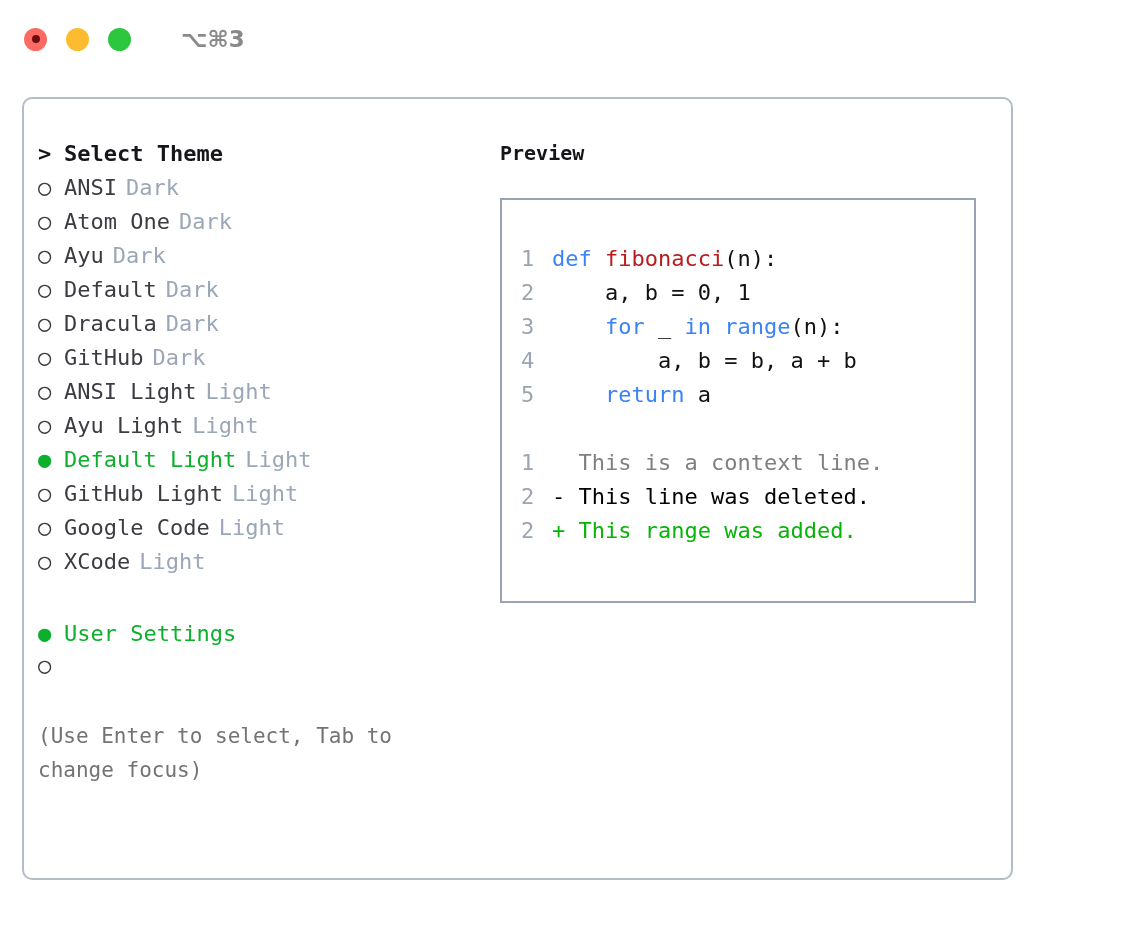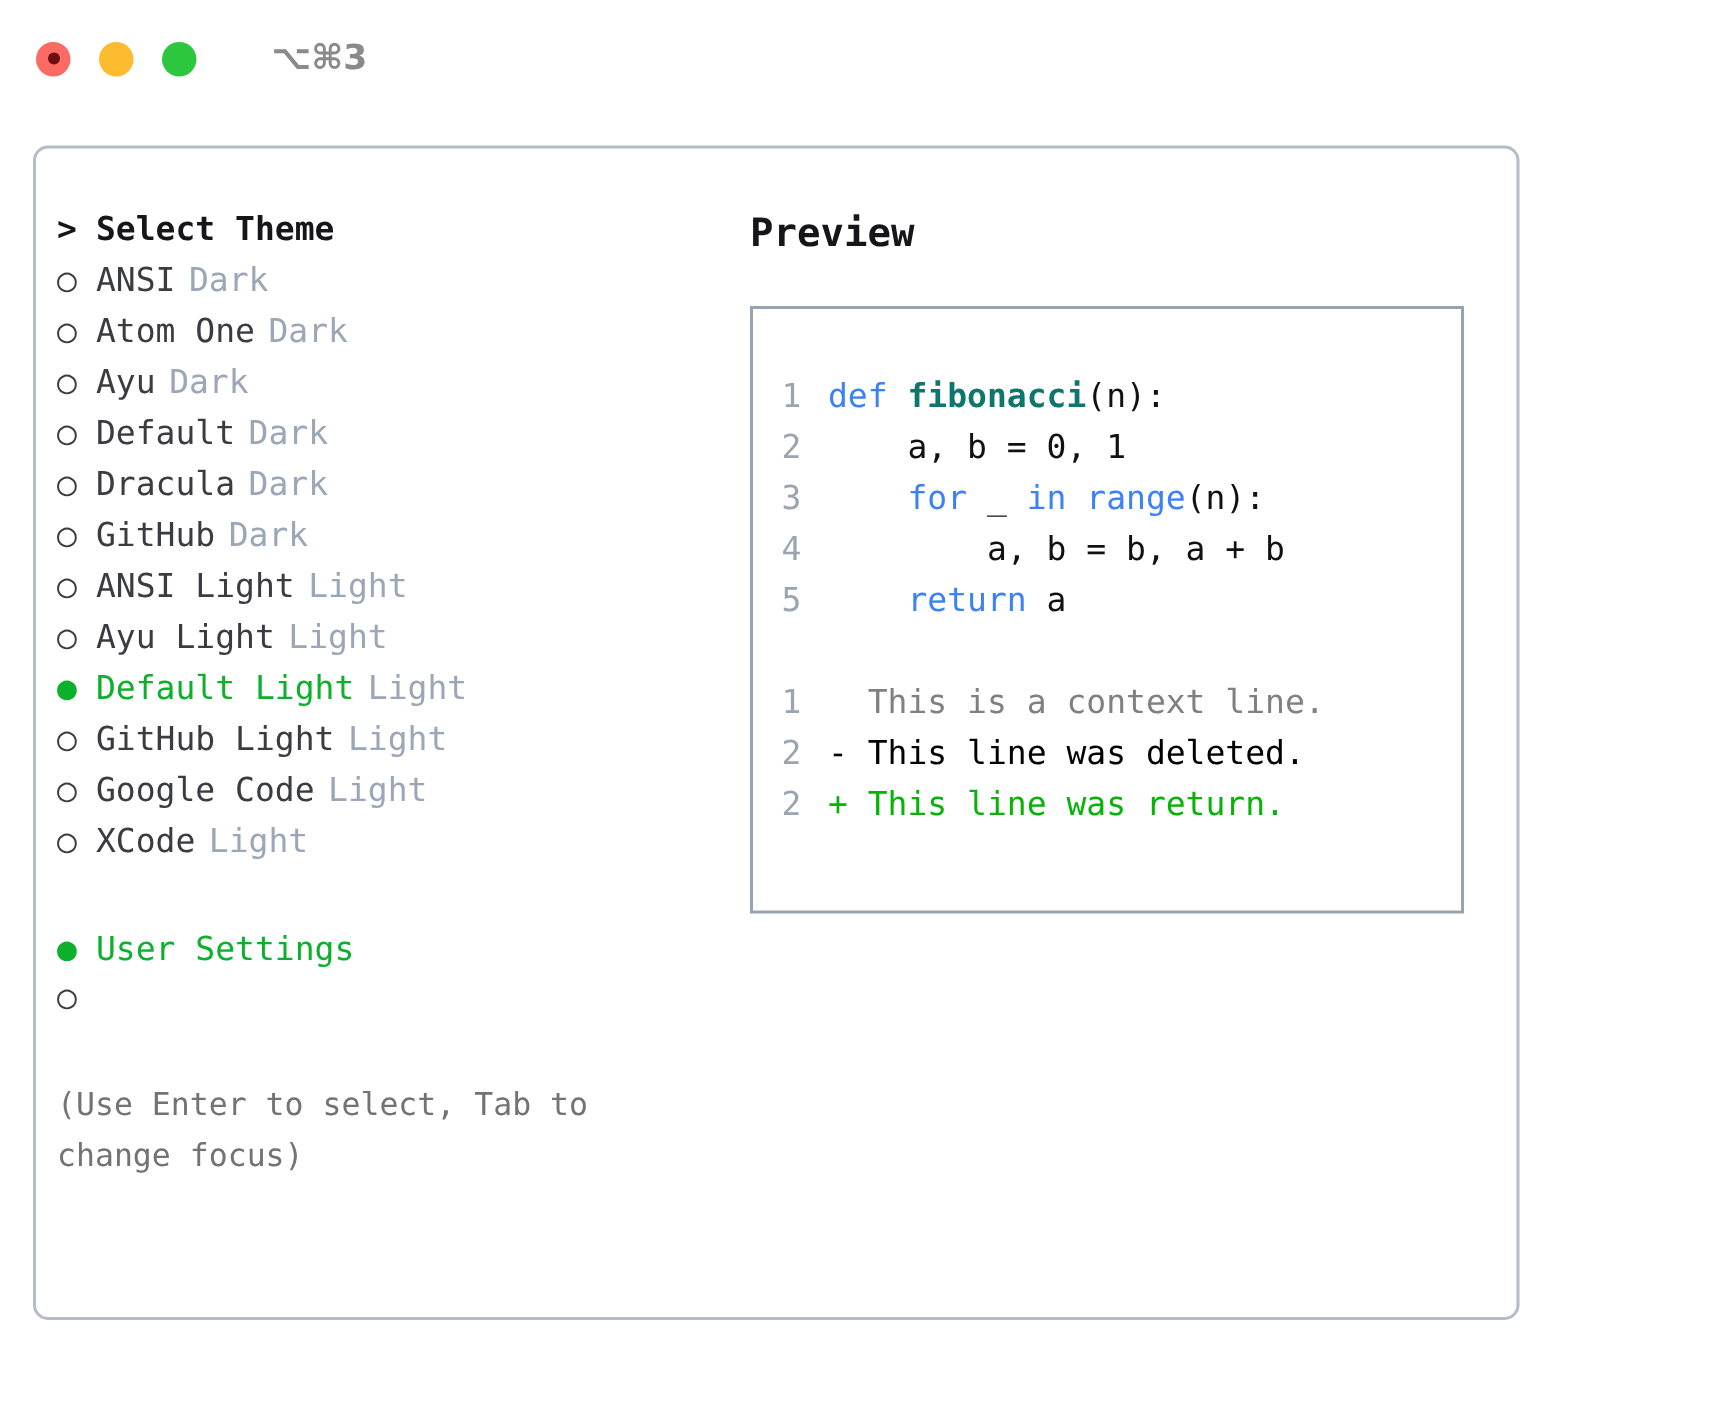--- a/index.html
+++ b/index.html
@@ -140,21 +140,21 @@
   }
 
   
   .right-pane {
     position: absolute;
     left: 476px;
     top: 42px;
     width: 490px;
   }
   .preview-title {
-    font-size: 26px;
+    font-size: 20px;
     font-weight: bold;
     color: #16161a;
     margin-bottom: 33px;
   }
   .preview-box {
     width: 476px;
     height: 405px;
     border: 2px solid #98a3b3;
     box-sizing: border-box;
     background: #ffffff;
@@ -169,21 +169,21 @@
     padding-left: 19px;
   }
   .ln {
     color: #9aa5b1;
     width: 31px;
     flex: 0 0 31px;
     text-align: left;
   }
   .code-text { white-space: pre; }
   .kw   { color: #3b82f6; }
-  .fn   { color: #0f766e; font-weight: bold; }
+  .fn   { color: #b91c1c; }
   .pl   { color: #111111; }
   .ctx  { color: #808080; }
   .del  { color: #000000; }
   .add  { color: #07b307; }
   .blank-line { height: 34px; }
 </style>
 </head>
 <body>
 
 <div class="window">
@@ -295,21 +295,21 @@
               <div class="code-line"><span class="ln">1</span><span class="code-text"><span class="kw">def </span><span class="fn">fibonacci</span><span class="pl">(n):</span></span></div>
               <div class="code-line"><span class="ln">2</span><span class="code-text"><span class="pl">    a, b = 0, 1</span></span></div>
               <div class="code-line"><span class="ln">3</span><span class="code-text"><span class="pl">    </span><span class="kw">for</span><span class="pl"> _ </span><span class="kw">in</span><span class="pl"> </span><span class="kw">range</span><span class="pl">(n):</span></span></div>
               <div class="code-line"><span class="ln">4</span><span class="code-text"><span class="pl">        a, b = b, a + b</span></span></div>
               <div class="code-line"><span class="ln">5</span><span class="code-text"><span class="pl">    </span><span class="kw">return</span><span class="pl"> a</span></span></div>
             </div>
           <div class="blank-line"></div>
           <div id="diff-block">
               <div class="code-line"><span class="ln">1</span><span class="code-text"><span class="ctx">  This is a context line.</span></span></div>
               <div class="code-line"><span class="ln">2</span><span class="code-text"><span class="del">- This line was deleted.</span></span></div>
-              <div class="code-line"><span class="ln">2</span><span class="code-text"><span class="add">+ This line was return.</span></span></div>
+              <div class="code-line"><span class="ln">2</span><span class="code-text"><span class="add">+ This range was added.</span></span></div>
             </div>
         </div>
       </div>
 
     </div>
   </div>
 
 </div>
 
 </body></html>

